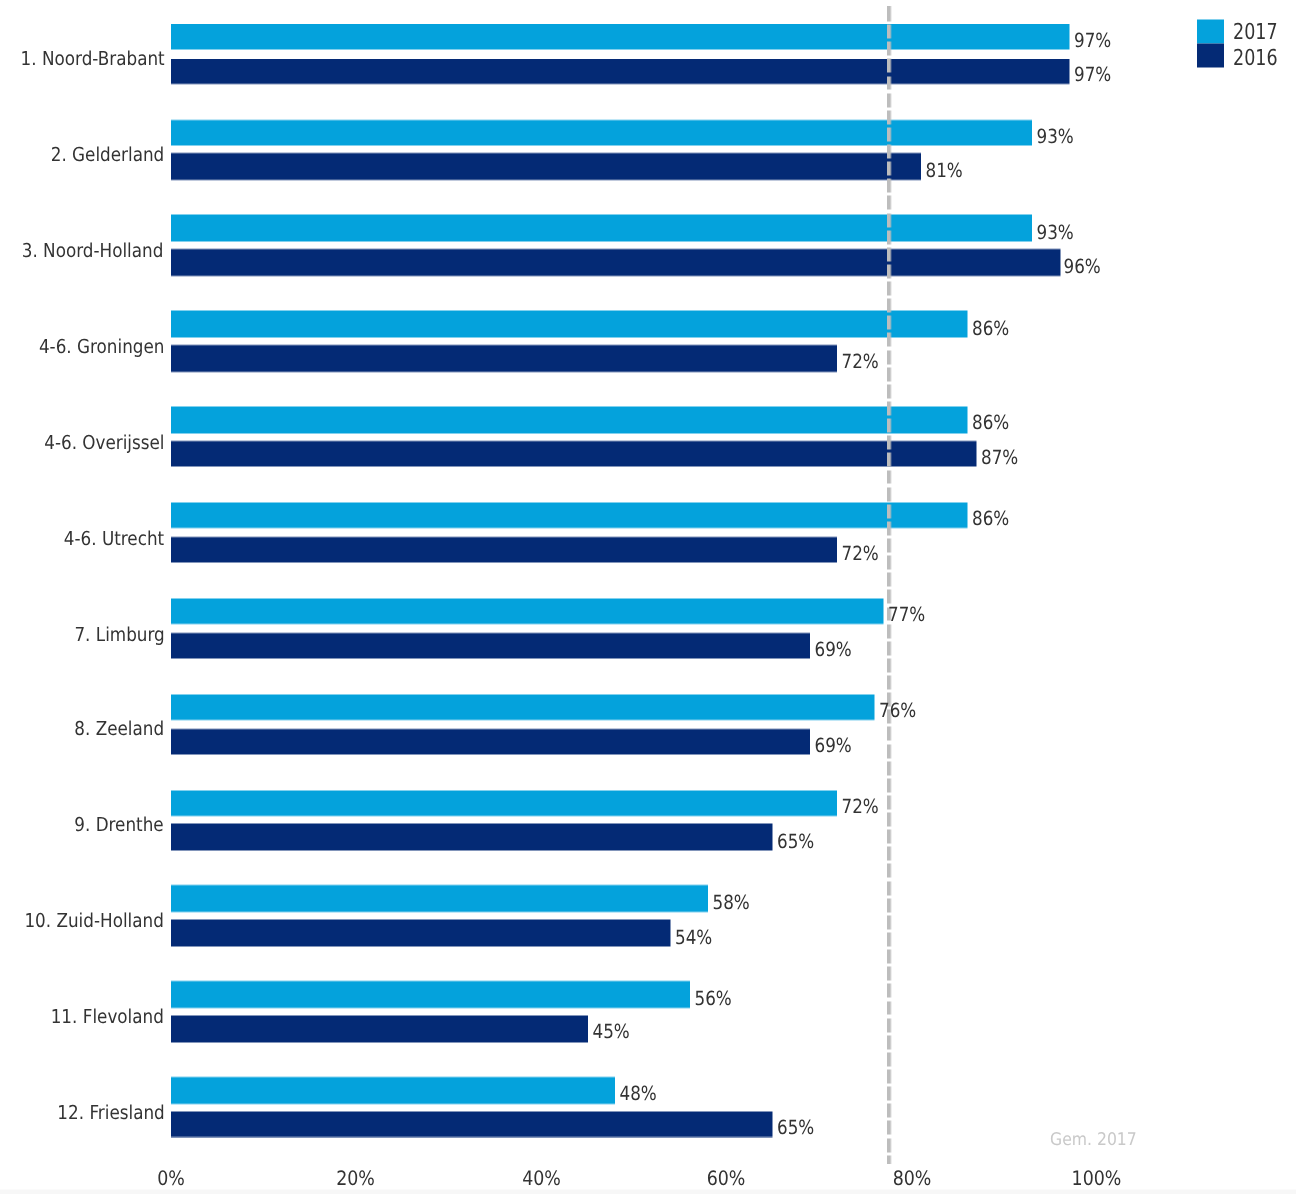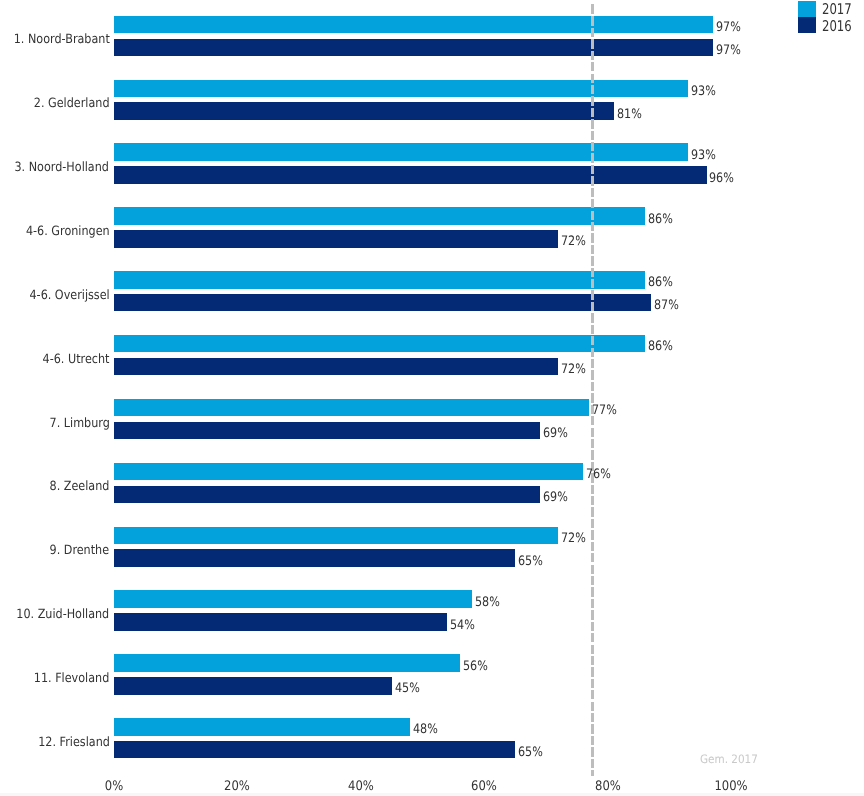--- a/index.html
+++ b/index.html
@@ -15,21 +15,21 @@
           transform:scaleX(0.86);transform-origin:left center;}
   .clabel{position:absolute;z-index:8;font-size:12.8px;color:#333333;white-space:nowrap;text-align:right;
           transform:scaleX(0.875);transform-origin:right center;}
   .tick{position:absolute;z-index:8;font-size:13.2px;color:#333333;white-space:nowrap;
         transform:translateX(-50%) scaleX(0.88);}
   .vline{position:absolute;top:4.4px;height:771.5px;width:3.3px;
          z-index:5;
          background:repeating-linear-gradient(to bottom,#bdbdbd 0px,#bdbdbd 9.3px,rgba(0,0,0,0) 9.3px,rgba(0,0,0,0) 11.42px);}
   .vline-label{position:absolute;top:751.5px;font-size:11.6px;color:#c9c9c9;white-space:nowrap;
                line-height:14px;transform:scaleX(0.9);transform-origin:left top;}
-  .legend{position:absolute;top:1px;left:798.1px;display:flex;}
+  .legend{position:absolute;top:13px;left:798.1px;display:flex;}
   .legend-swatches{width:17.9px;}
   .legend-swatch{width:17.9px;height:15.85px;}
   .legend-labels{margin-left:6.2px;margin-top:1.0px;}
   .legend-label{font-size:14.7px;color:#333333;line-height:16.6px;
                transform:scaleX(0.795);transform-origin:left center;}
   .axis-line{position:absolute;left:0;top:793px;width:864px;height:3px;background:#f7f7f7;}
 </style>
 </head>
 <body>
 

